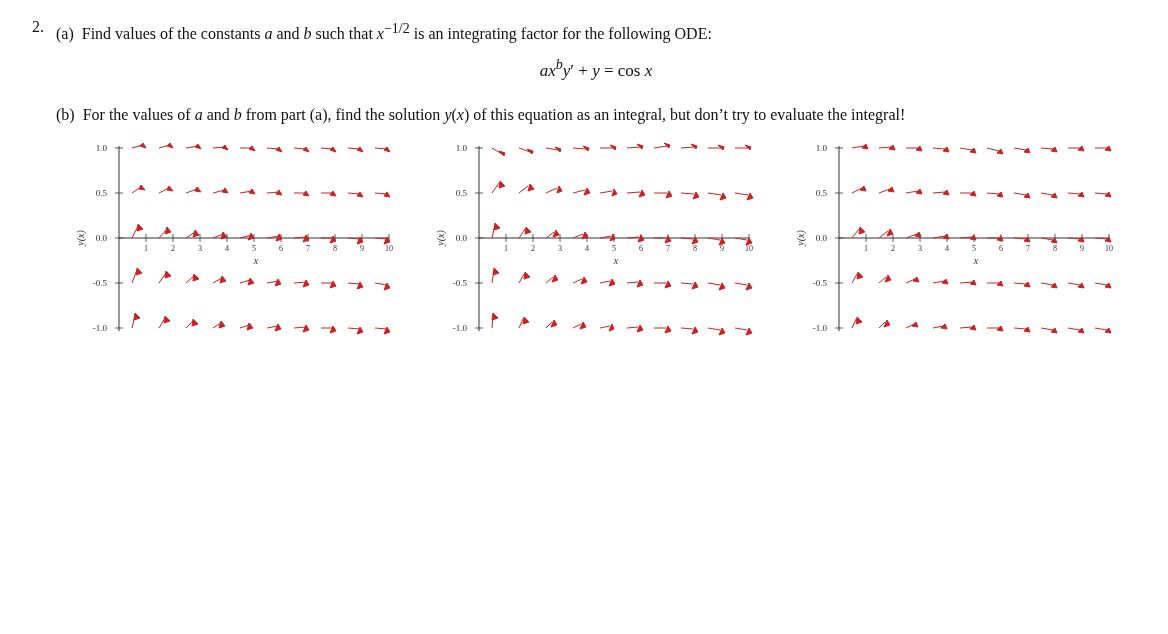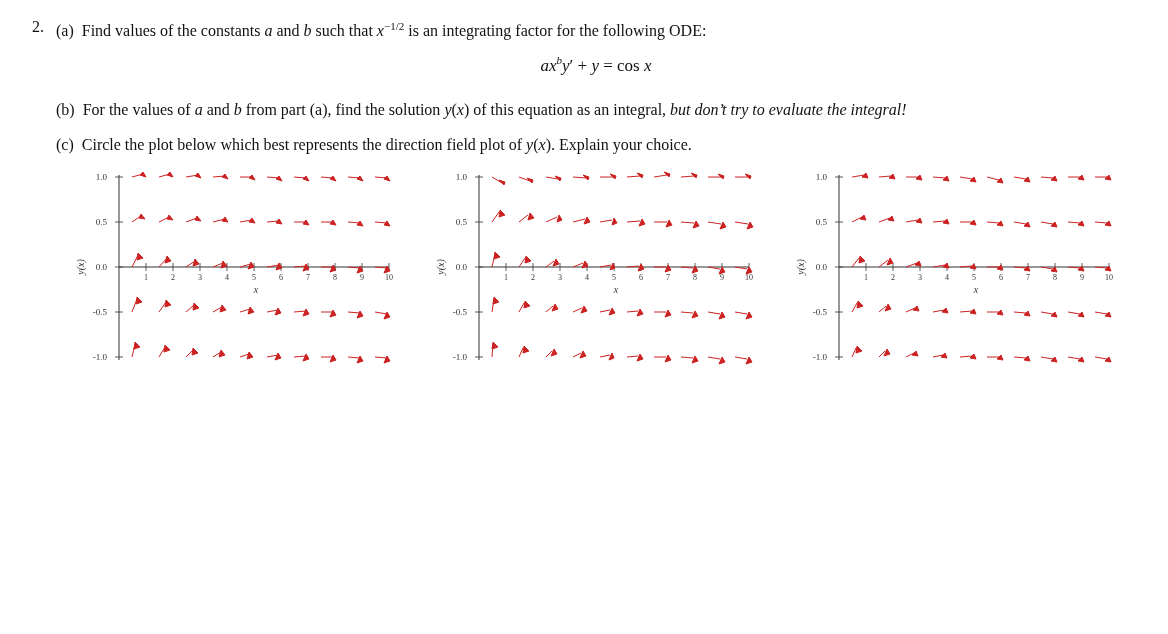--- a/index.html
+++ b/index.html
@@ -30,23 +30,23 @@
     .part-text {
       display: inline;
       font-size: 16px;
       line-height: 1.55;
     }
     .equation-line {
       text-align: center;
       margin: 10px 0 22px 0;
       font-size: 17px;
     }
-    .italic { font-style: italic; }
+    .italic { }
     .math-inline { font-style: italic; font-family: Georgia, 'Times New Roman', serif; }
-    sup { font-size: 11px; }
+    sup { font-size: 14px; }
     .plots-row {
       display: flex;
       flex-direction: row;
       justify-content: space-around;
       align-items: flex-end;
       margin-top: 4px;
       gap: 0px;
     }
     .plot-container {
       display: flex;
@@ -77,26 +77,20 @@
       </div>
     </div>
 
     <div class="part">
       <span class="part-label">(b)&nbsp;</span>
       <span class="part-text">
         For the values of <span class="math-inline">a</span> and <span class="math-inline">b</span> from part (a), find the solution <span class="math-inline">y</span>(<span class="math-inline">x</span>) of this equation as an integral, <span class="italic">but don’t try to evaluate the integral!</span>
       </span>
     </div>
 
-    <div class="part">
-      <span class="part-label">(c)&nbsp;</span>
-      <span class="part-text">
-        Circle the plot below which best represents the direction field plot of <span class="math-inline">y</span>(<span class="math-inline">x</span>). Explain your choice.
-      </span>
-    </div>
 
     <div class="plots-row">
 
       <div class="plot-container">
         <svg class="plot-svg" width="330" height="220" viewBox="0 0 330 220">
 
           <rect x="38" y="8" width="280" height="185" fill="#fff" stroke="none"></rect>
 
           <line x1="48" y1="8" x2="48" y2="193" stroke="#333" stroke-width="1"></line>
 

